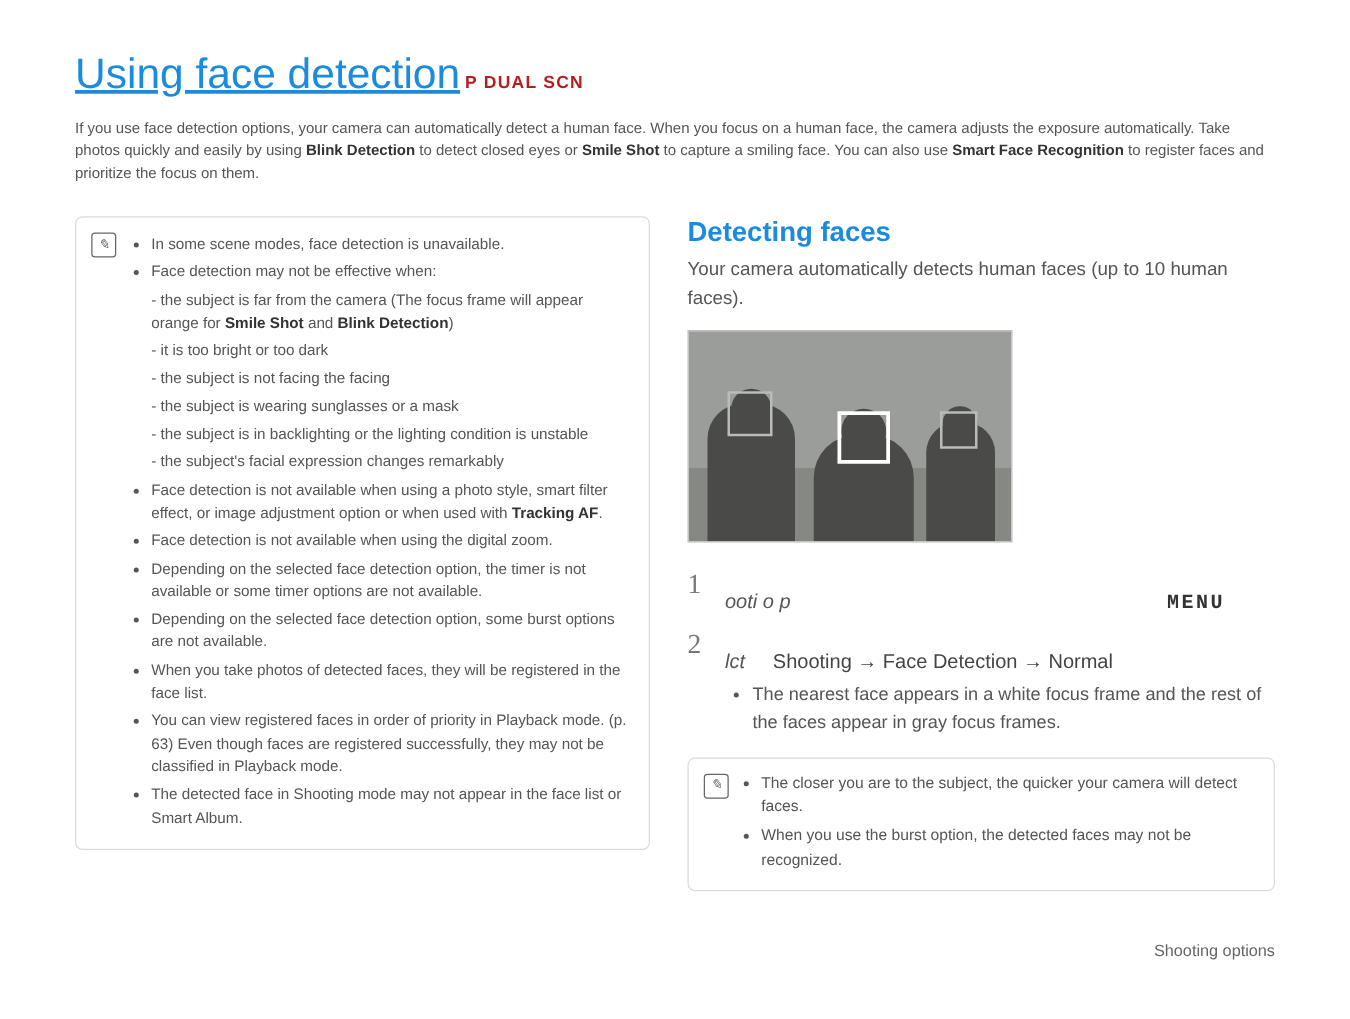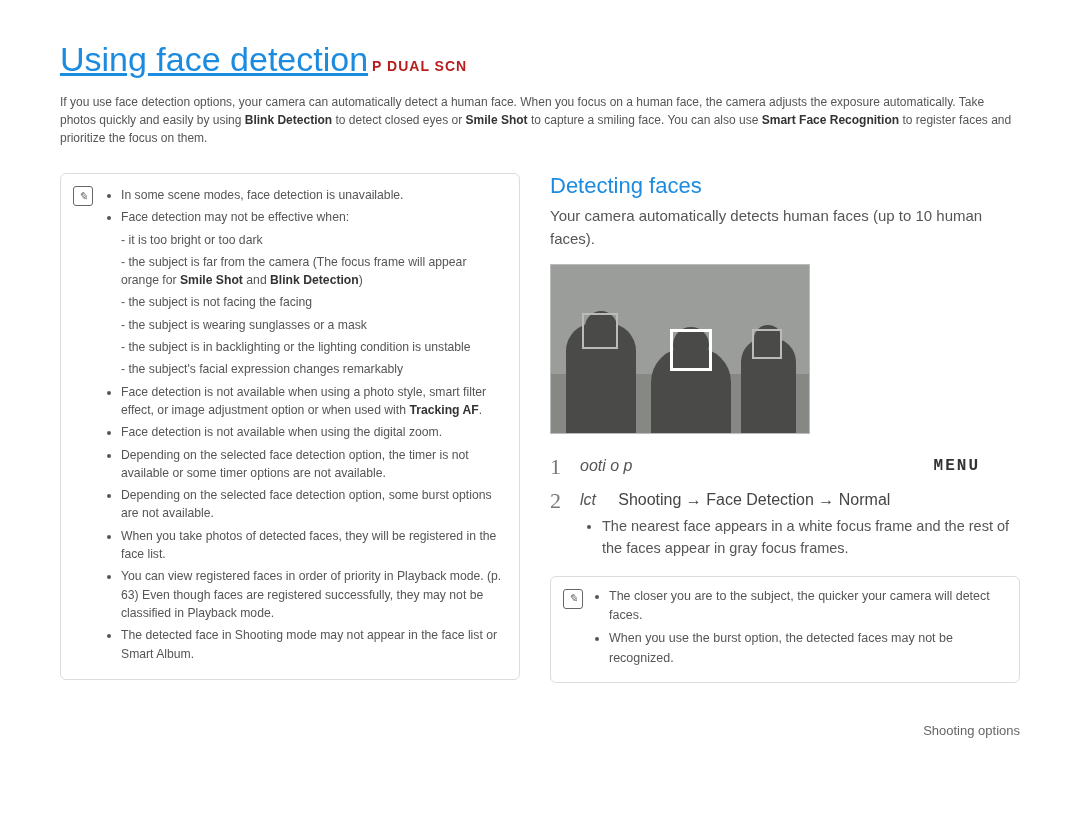--- a/index.html
+++ b/index.html
@@ -66,21 +66,21 @@
   }
   .note-box ul { list-style: disc; padding-left: 14px; }
   .note-box ul li { margin-bottom: 4px; }
   .note-box ul.sub { list-style: none; padding-left: 14px; margin-top:2px; margin-bottom:4px;}
   .note-box ul.sub li::before { content:"- "; }
   .note-box b { font-weight:600; color:#333;}
 
   .section-title {
     font-size: 22px;
     color: #1b8be0;
-    font-weight: 400;
+    font-weight: 700;
     margin-bottom: 6px;
   }
   .section-desc {
     font-size: 15px;
     color: #555;
     line-height: 1.5;
     margin-bottom: 14px;
   }
 
   
@@ -108,21 +108,21 @@
     position:absolute;
     border:2px solid #fff;
   }
   .ff-main { border-color:#fff; left:119px; bottom:62px; width:42px; height:42px; border-width:3px;}
   .ff-l { border-color:#bbb; left:31px; bottom:84px; width:36px; height:36px;}
   .ff-r { border-color:#bbb; left:201px; bottom:74px; width:30px; height:30px;}
 
   .steps { font-size: 16px; color:#444; }
   .step-row { display:flex; align-items:flex-start; gap:14px; margin-bottom:8px; }
   .step-num { font-size:22px; color:#777; width:16px; font-weight:300; font-family: Georgia, serif;}
-  .step-body { flex:1; line-height:1.5;}
+  .step-body { flex:1; line-height:1.5;margin-top:16px;}
   .step-body .menu-label { font-family: Liberation Mono, monospace; font-weight:900; letter-spacing:2px; color:#333; float:right; margin-right:40px;text-align:center;}
   .step-body .italic { font-style: italic; color:#555;}
   .step-sub { font-size:14.5px; color:#555; padding-left: 12px; margin-top:4px;}
   .step-sub li { list-style: disc; margin-left: 10px; line-height:1.5;}
 
   .note-box-small {
     border: 1px solid #dcdcdc;
     border-radius: 6px;
     padding: 10px 14px 10px 44px;
     position: relative;
@@ -158,24 +158,24 @@
   <div class="columns">
 
     <div class="col-left">
       <div class="note-box">
         <div class="note-icon">✎</div>
         <ul>
           <li>In some scene modes, face detection is unavailable.</li>
           <li>Face detection may not be effective when:</li>
         </ul>
         <ul class="sub">
-          <li>it is too bright or too dark</li>
           <li>
             <span>the subject is far from the camera (The focus frame will appear orange for </span><b>Smile Shot</b><span> and </span><b>Blink Detection</b><span>)</span>
           </li>
+          <li>it is too bright or too dark</li>
           <li>the subject is not facing the facing</li>
           <li>the subject is wearing sunglasses or a mask</li>
           <li>the subject is in backlighting or the lighting condition is unstable</li>
           <li>the subject's facial expression changes remarkably</li>
         </ul>
         <ul>
           <li>
             <span>Face detection is not available when using a photo style, smart filter effect, or image adjustment option or when used with </span><b>Tracking AF</b><span>.</span>
           </li>
           <li>Face detection is not available when using the digital zoom.</li>

